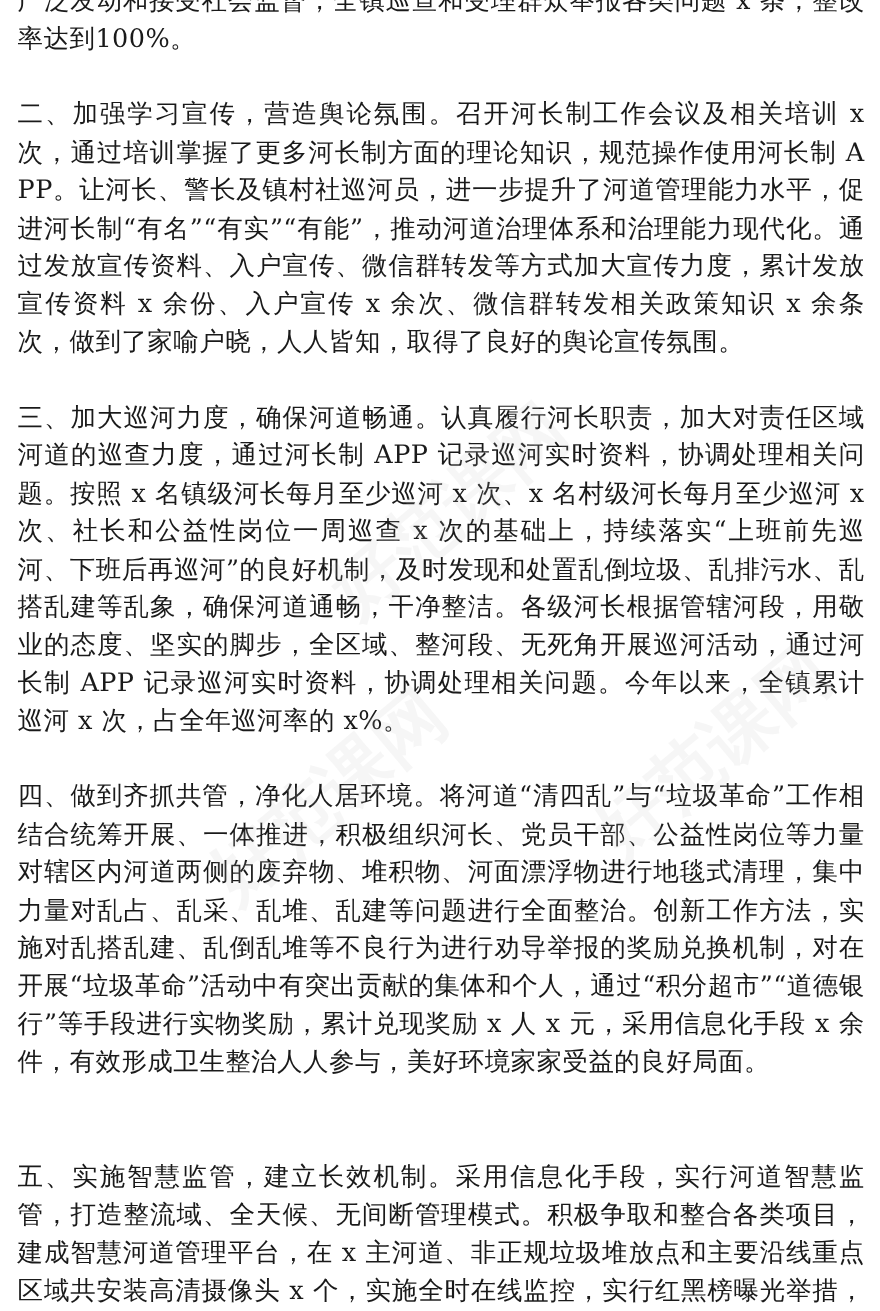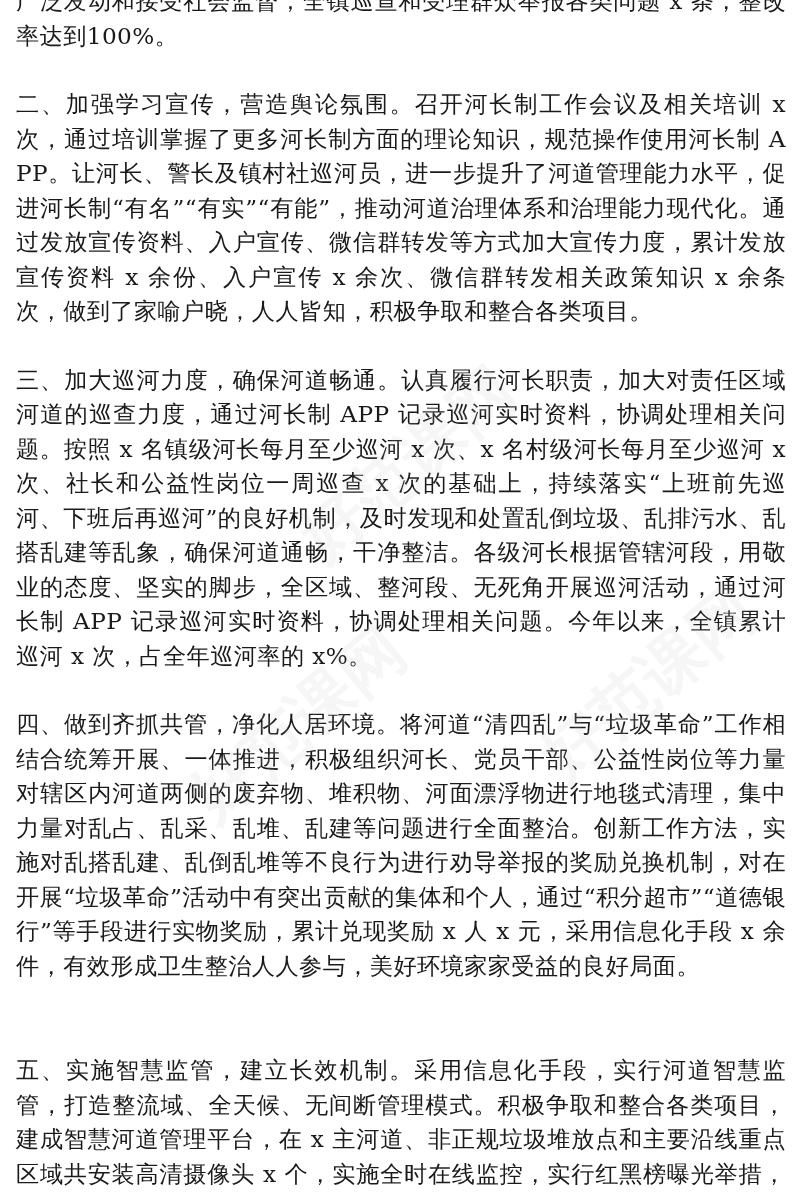--- a/index.html
+++ b/index.html
@@ -42,21 +42,21 @@
       white-space: nowrap;
       font-weight: bold;
     }
   </style>
 </head>
 <body>
 
 <div class="page">
   <p class="para">广泛发动和接受社会监督，全镇巡查和受理群众举报各类问题 x 条，整改率达到100%。</p>
   <div class="gap1"></div>
-  <p class="para">二、加强学习宣传，营造舆论氛围。召开河长制工作会议及相关培训 x 次，通过培训掌握了更多河长制方面的理论知识，规范操作使用河长制 APP。让河长、警长及镇村社巡河员，进一步提升了河道管理能力水平，促进河长制“有名”“有实”“有能”，推动河道治理体系和治理能力现代化。通过发放宣传资料、入户宣传、微信群转发等方式加大宣传力度，累计发放宣传资料 x 余份、入户宣传 x 余次、微信群转发相关政策知识 x 余条次，做到了家喻户晓，人人皆知，积极争取和整合各类项目。</p>
+  <p class="para">二、加强学习宣传，营造舆论氛围。召开河长制工作会议及相关培训 x 次，通过培训掌握了更多河长制方面的理论知识，规范操作使用河长制 APP。让河长、警长及镇村社巡河员，进一步提升了河道管理能力水平，促进河长制“有名”“有实”“有能”，推动河道治理体系和治理能力现代化。通过发放宣传资料、入户宣传、微信群转发等方式加大宣传力度，累计发放宣传资料 x 余份、入户宣传 x 余次、微信群转发相关政策知识 x 余条次，做到了家喻户晓，人人皆知，取得了良好的舆论宣传氛围。</p>
   <div class="gap1"></div>
   <p class="para">三、加大巡河力度，确保河道畅通。认真履行河长职责，加大对责任区域河道的巡查力度，通过河长制 APP 记录巡河实时资料，协调处理相关问题。按照 x 名镇级河长每月至少巡河 x 次、x 名村级河长每月至少巡河 x 次、社长和公益性岗位一周巡查 x 次的基础上，持续落实“上班前先巡河、下班后再巡河”的良好机制，及时发现和处置乱倒垃圾、乱排污水、乱搭乱建等乱象，确保河道通畅，干净整洁。各级河长根据管辖河段，用敬业的态度、坚实的脚步，全区域、整河段、无死角开展巡河活动，通过河长制 APP 记录巡河实时资料，协调处理相关问题。今年以来，全镇累计巡河 x 次，占全年巡河率的 x%。</p>
   <div class="gap1"></div>
   <p class="para">四、做到齐抓共管，净化人居环境。将河道“清四乱”与“垃圾革命”工作相结合统筹开展、一体推进，积极组织河长、党员干部、公益性岗位等力量对辖区内河道两侧的废弃物、堆积物、河面漂浮物进行地毯式清理，集中力量对乱占、乱采、乱堆、乱建等问题进行全面整治。创新工作方法，实施对乱搭乱建、乱倒乱堆等不良行为进行劝导举报的奖励兑换机制，对在开展“垃圾革命”活动中有突出贡献的集体和个人，通过“积分超市”“道德银行”等手段进行实物奖励，累计兑现奖励 x 人 x 元，采用信息化手段 x 余件，有效形成卫生整治人人参与，美好环境家家受益的良好局面。</p>
   <div class="gap2"></div>
   <p class="para">五、实施智慧监管，建立长效机制。采用信息化手段，实行河道智慧监管，打造整流域、全天候、无间断管理模式。积极争取和整合各类项目，建成智慧河道管理平台，在 x 主河道、非正规垃圾堆放点和主要沿线重点区域共安装高清摄像头 x 个，实施全时在线监控，实行红黑榜曝光举措，对发现的问题及时进行专项督促跟进整治，有效遏制了各类破坏生态环境行为，形成监管长效机制，极大地提高了我镇人居环境质量。</p>
 </div>
 
 <div class="watermark" style="left:280px; top:420px;">好范课网</div>
 <div class="watermark" style="left:170px; top:680px;">好范课网</div>

